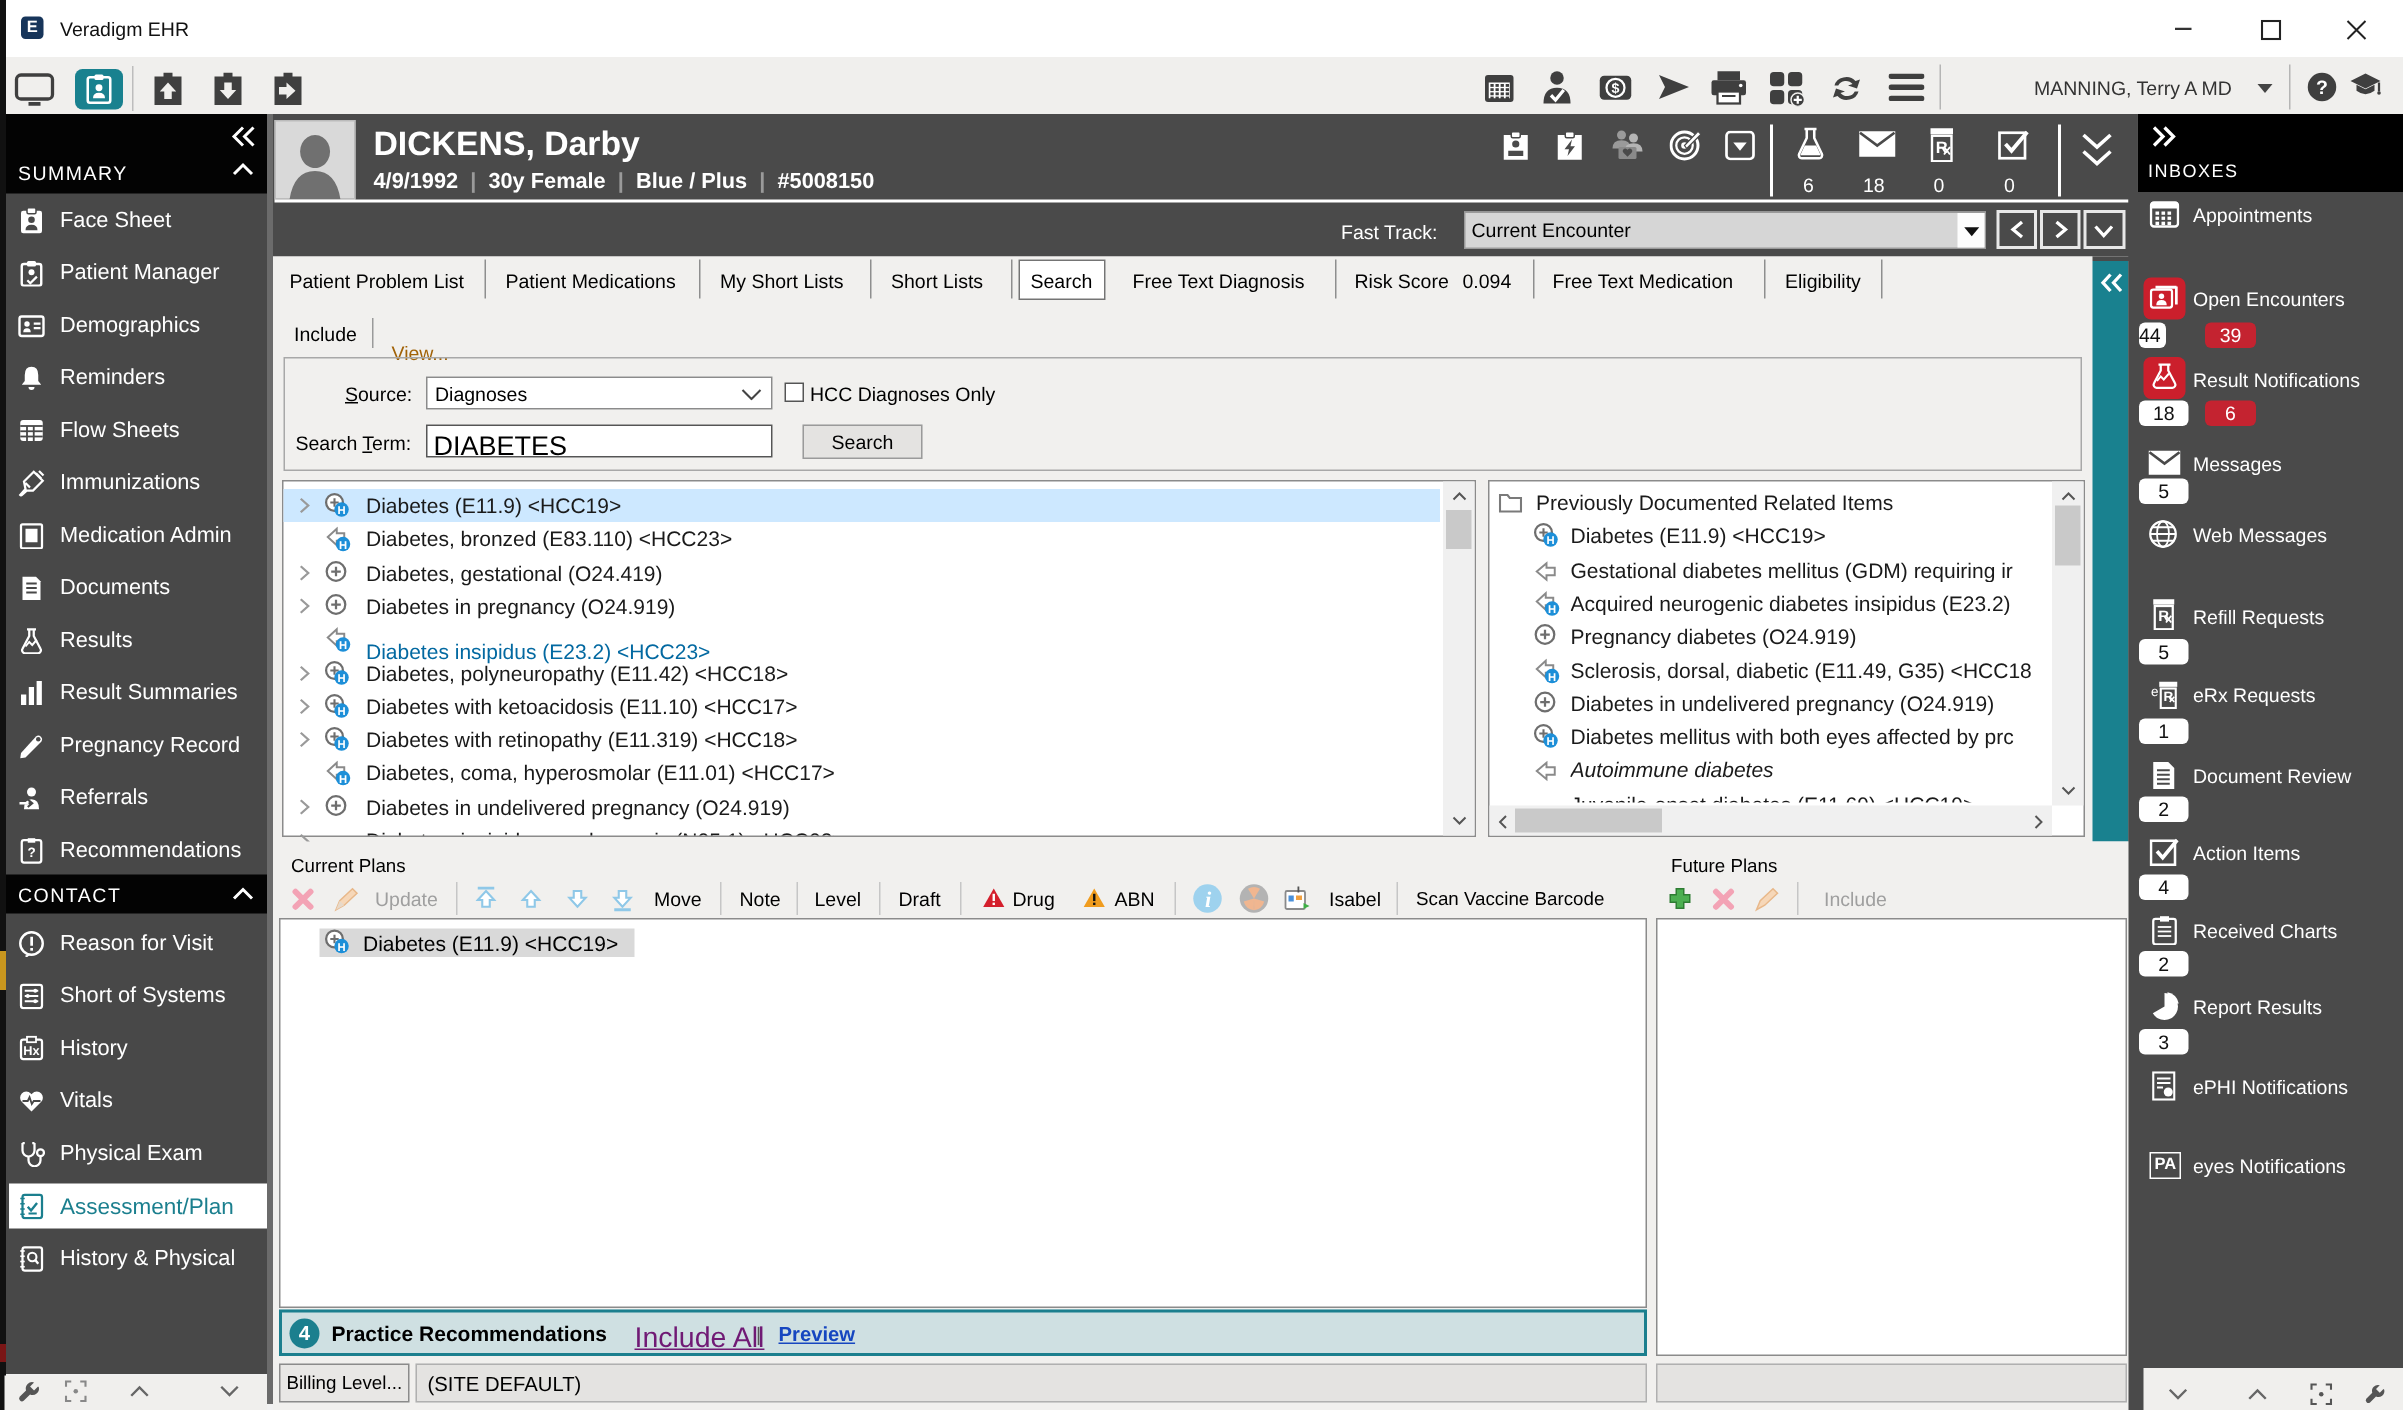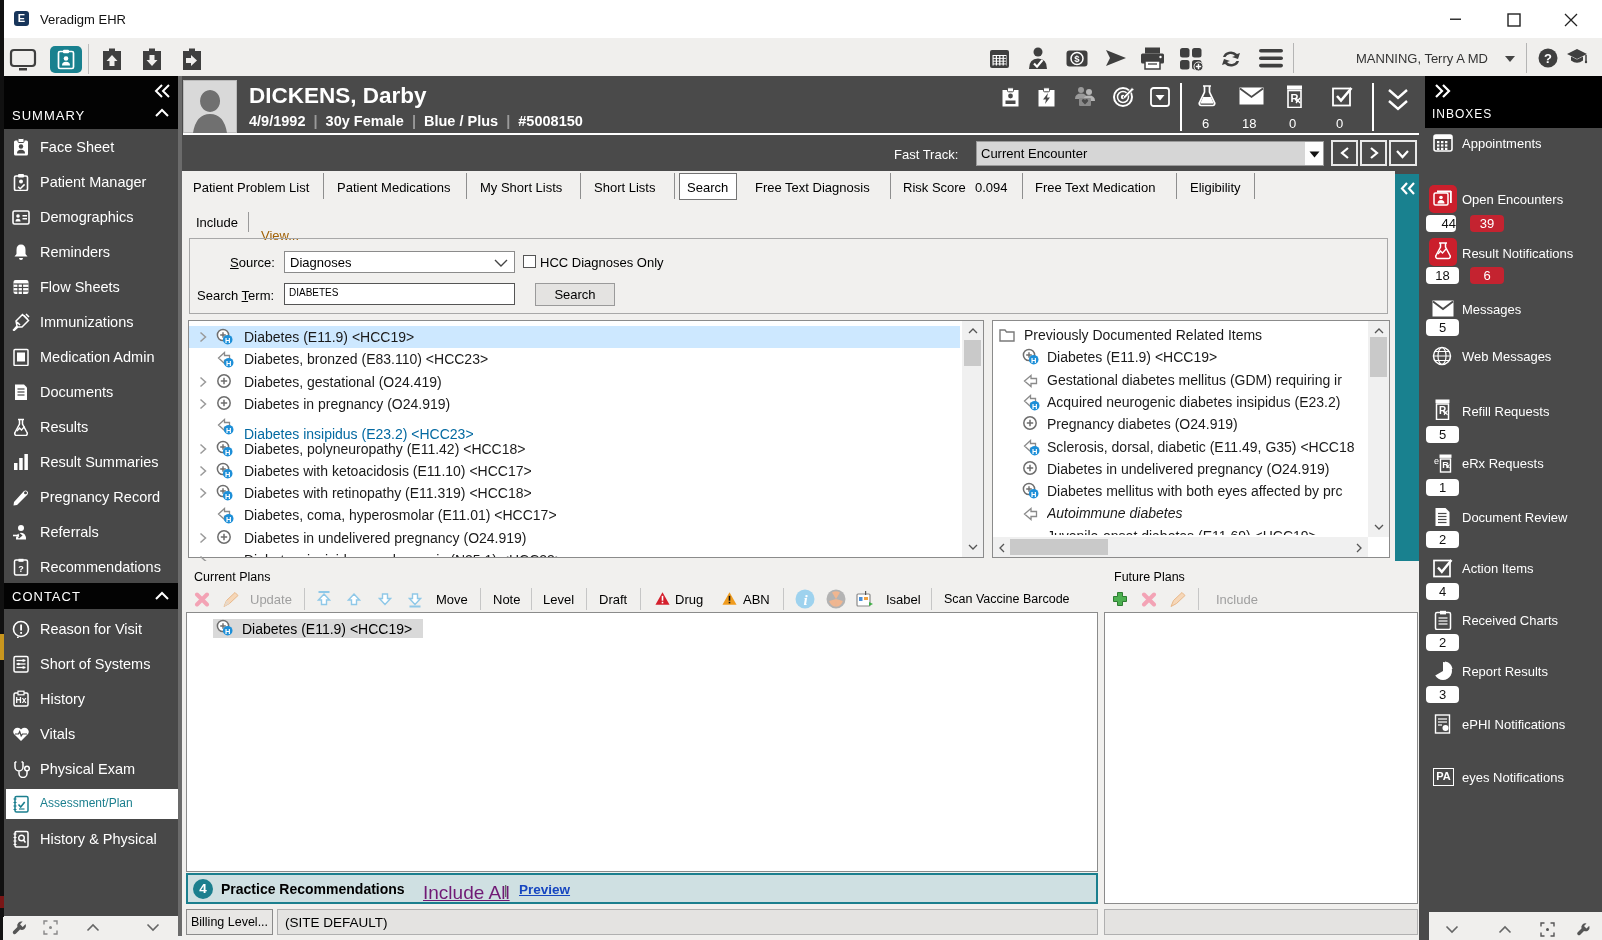--- a/index.html
+++ b/index.html
@@ -272,21 +272,21 @@
     <rect x="3" y="1.5" width="13" height="15.5" rx="1.5" fill="none" stroke="#1b7f8e" stroke-width="1.5"></rect>
     <g stroke="#1b7f8e" stroke-width="1.1">
       <line x1="1.5" y1="4" x2="4.5" y2="4"></line>
       <line x1="1.5" y1="7.5" x2="4.5" y2="7.5"></line>
       <line x1="1.5" y1="11" x2="4.5" y2="11"></line>
       <line x1="1.5" y1="14.5" x2="4.5" y2="14.5"></line>
     </g>
     <path d="M6.5 9.5 l2.2 2.5 4-5" stroke="#1b7f8e" stroke-width="1.6" fill="none"></path>
     <line x1="7" y1="14" x2="12.5" y2="14" stroke="#1b7f8e" stroke-width="1.2"></line>
   </svg>
-<div class="a" style="left:40px;top:796px;font-size:12px;color:#1b7f8e">Assessment/Plan</div>
+<div class="a" style="left:40px;top:796px;font-size:15px;color:#1b7f8e">Assessment/Plan</div>
 <svg class="a" style="left:12px;top:830px" width="18" height="18" viewBox="0 0 18 18">
     <rect x="3" y="1.5" width="13" height="15.5" rx="1.5" fill="none" stroke="#fff" stroke-width="1.5"></rect>
     <g stroke="#fff" stroke-width="1.1">
       <line x1="1.5" y1="4" x2="4.5" y2="4"></line>
       <line x1="1.5" y1="7.5" x2="4.5" y2="7.5"></line>
       <line x1="1.5" y1="11" x2="4.5" y2="11"></line>
       <line x1="1.5" y1="14.5" x2="4.5" y2="14.5"></line>
     </g>
     <circle cx="9.5" cy="8" r="2.8" fill="none" stroke="#fff" stroke-width="1.4"></circle>
     <line x1="11.5" y1="10" x2="13.5" y2="12.5" stroke="#fff" stroke-width="1.6"></line>
@@ -423,21 +423,21 @@
 <div class="a" style="left:230px;top:255px;font-size:13px;color:#000"><u>S</u>ource:</div>
 <div class="a" style="left:284px;top:251px;width:231px;height:22px;background:#fff;border:1px solid #8b8b8b"></div>
 <div class="a" style="left:290px;top:255px;font-size:13px">Diagnoses</div>
 <svg class="a" style="left:494px;top:259px" width="14" height="8">
     <path d="M1 1 L7 7 L13 1" stroke="#444" stroke-width="1.4" fill="none"></path>
   </svg>
 <div class="a" style="left:523px;top:255px;width:13px;height:13px;background:#fff;border:1px solid #555"></div>
 <div class="a" style="left:540px;top:255px;font-size:13px">HCC Diagnoses Only</div>
 <div class="a" style="left:197px;top:288px;font-size:13px;color:#000">Search <u>T</u>erm:</div>
 <div class="a" style="left:284px;top:283px;width:231px;height:22px;background:#fff;border:1px solid #555"></div>
-<div class="a" style="left:289px;top:287px;font-size:10px">DIABETES</div>
+<div class="a" style="left:289px;top:287px;font-size:18px">DIABETES</div>
 <div class="a" style="left:535px;top:283px;width:80px;height:23px;background:#e4e3e1;border:1px solid #9a9a9a;font-size:13px;text-align:center;line-height:21px">Search</div>
 
 <div class="a" style="left:188px;top:320px;width:796px;height:238px;background:#fff;border:1px solid #8b8b8b"></div>
 <div class="a" style="left:189px;top:326px;width:771px;height:22px;background:#cde8ff"></div>
 <svg class="a" style="left:199px;top:331px" width="8" height="12" viewBox="0 0 8 12">
     <path d="M1.5 1.5 L6.5 6 L1.5 10.5" stroke="#9a9a9a" stroke-width="1.5" fill="none"></path>
   </svg>
 <svg class="a" style="left:216px;top:328px" width="17" height="17" viewBox="0 0 17 17">
     <circle cx="7" cy="7" r="5.6" fill="#fff" stroke="#6e6e6e" stroke-width="1.5"></circle>
     <path d="M7 4.2 v5.6 M4.2 7 h5.6" stroke="#6e6e6e" stroke-width="1.4"></path>
@@ -725,21 +725,21 @@
 <div class="a w" style="left:1462px;top:136px;font-size:13px">Appointments</div>
 <div class="a" style="left:1429px;top:185px;width:28px;height:28px;background:#cb1f2c;border-radius:5px"></div>
 <svg class="a" style="left:1433px;top:189px" width="20" height="20" viewBox="0 0 20 20">
     <rect x="1" y="4" width="14" height="12" rx="1.5" fill="none" stroke="#fff" stroke-width="1.5"></rect>
     <rect x="4" y="1.5" width="14" height="2" fill="#fff"></rect>
     <rect x="17" y="2" width="1.8" height="12" fill="#fff"></rect>
     <circle cx="8" cy="8.5" r="1.8" fill="#fff"></circle>
     <path d="M4.5 14.5 Q4.5 11 8 11 Q11.5 11 11.5 14.5 Z" fill="#fff"></path>
   </svg>
 <div class="a w" style="left:1462px;top:192px;font-size:13px">Open Encounters</div>
-<div class="a" style="left:1426px;top:215px;width:30px;height:17px;background:#fff;border-radius:4px;font-size:13px;color:#111;text-align:right;line-height:17px">44</div>
+<div class="a" style="left:1426px;top:215px;width:18px;height:17px;background:#fff;border-radius:4px;font-size:13px;color:#111;text-align:left;line-height:17px">44</div>
 <div class="a" style="left:1470px;top:215px;width:34px;height:17px;background:#c42330;border-radius:4px;font-size:13px;color:#fff;text-align:center;line-height:17px">39</div>
 <div class="a" style="left:1429px;top:238px;width:28px;height:28px;background:#cb1f2c;border-radius:5px"></div>
 <svg class="a" style="left:1433px;top:241px" width="20" height="21" viewBox="0 0 20 21">
     <path d="M6 2 h8 M7.5 2 v4 L3 14.5 a2 2 0 0 0 1.8 3 h10.4 a2 2 0 0 0 1.8-3 L12.5 6 V2" stroke="#fff" stroke-width="1.5" fill="none"></path>
     <path d="M5 13 l2.5-3 2 2 3.5-4" stroke="#fff" stroke-width="1.3" fill="none"></path>
   </svg>
 <div class="a w" style="left:1462px;top:246px;font-size:13px">Result Notifications</div>
 <div class="a" style="left:1426px;top:267px;width:33px;height:17px;background:#fff;border-radius:4px;font-size:13px;color:#111;text-align:center;line-height:17px">18</div>
 <div class="a" style="left:1470px;top:267px;width:34px;height:17px;background:#c42330;border-radius:4px;font-size:13px;color:#fff;text-align:center;line-height:17px">6</div>
 <svg class="a" style="left:1432px;top:300px" width="22" height="17" viewBox="0 0 22 17">

